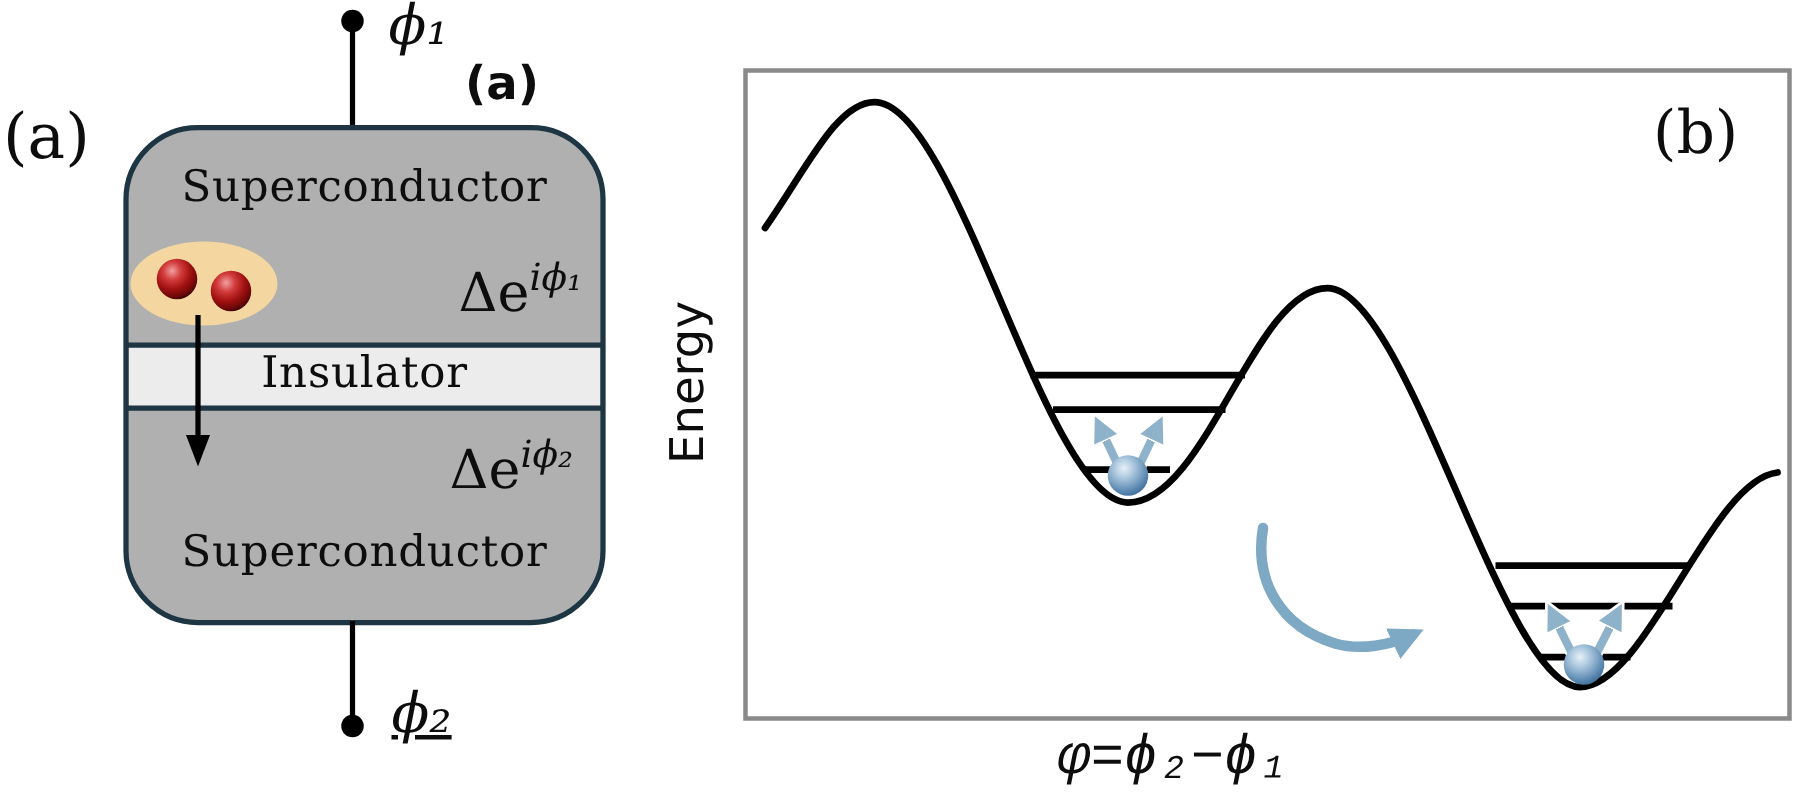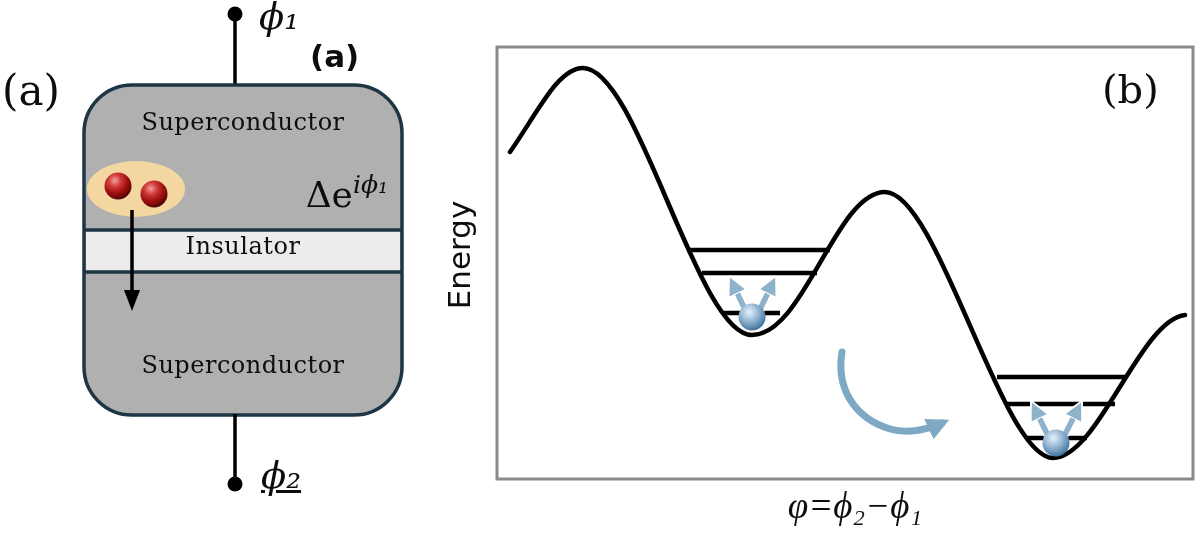--- a/index.html
+++ b/index.html
@@ -5,29 +5,29 @@
   html,body{margin:0;padding:0;background:#ffffff;}
   .figure{position:relative;width:1200px;height:535px;background:#ffffff;overflow:hidden;
           font-family:"DejaVu Serif","Liberation Serif",serif;color:#0d0d0d;}
   .abs{position:absolute;}
   svg{position:absolute;top:0;left:0;display:block;}
 
   .panel-label{font-size:42px;line-height:1;}
   .panel-label-b{font-size:40px;line-height:1;}
   .inner-label{font-family:"DejaVu Sans","Liberation Sans",sans-serif;font-weight:bold;font-size:31px;line-height:1;}
 
-  .layer-text{width:318px;left:84px;text-align:center;font-size:24px;line-height:1.1;letter-spacing:.5px;}
+  .layer-text{width:318px;left:84px;text-align:center;font-size:29px;line-height:1.1;letter-spacing:.5px;}
   .op-text{left:84px;text-align:right;font-size:36px;line-height:1;}
   .op-sup{font-size:25px;font-style:italic;vertical-align:14px;letter-spacing:0;}
   .terminal{font-size:37px;font-style:italic;line-height:1;}
 
   .energy-label{font-family:"DejaVu Sans","Liberation Sans",sans-serif;font-size:31px;line-height:1;
                 transform:translate(-50%,-50%) rotate(-90deg);white-space:nowrap;}
-  .x-label{font-family:Liberation Serif, serif;font-style:italic;
-           font-size:37px;line-height:1.2;text-align:center;}
+  .x-label{font-family:Liberation Mono, monospace;font-style:italic;
+           font-size:37px;line-height:1.2;}
 </style>
 </head>
 <body>
 
 <div class="figure">
 
   <svg width="440" height="535" viewBox="0 0 440 535">
     <defs>
       <radialGradient id="electronGrad" cx="38%" cy="30%" r="75%">
         <stop offset="0%" stop-color="#f2a0a0"></stop>
@@ -62,20 +62,21 @@
   <div class="abs inner-label" style="left:310px;top:41px;">(a)</div>
   <div class="abs terminal" style="left:259px;top:-2px;">ϕ₁</div>
   <div class="abs terminal" style="left:261px;top:457px;text-decoration:underline;">ϕ₂</div>
 
   <div class="abs layer-text" style="top:109px;">Superconductor</div>
 
   <div class="abs op-text" style="top:172px;width:304px;"><span>Δe</span><span class="op-sup">iϕ₁</span></div>
 
   <div class="abs layer-text" style="top:233px;">Insulator</div>
 
+  <div class="abs op-text" style="top:290px;width:298px;"><span>Δe</span><span class="op-sup">iϕ₂</span></div>
 
   <div class="abs layer-text" style="top:352px;">Superconductor</div>
 
   <svg style="left:440px;" width="760" height="535" viewBox="0 0 760 535">
     <defs>
       <radialGradient id="ballGrad" cx="40%" cy="32%" r="78%">
         <stop offset="0%" stop-color="#e8f1f8"></stop>
         <stop offset="25%" stop-color="#b7d0e4"></stop>
         <stop offset="55%" stop-color="#7fa5c6"></stop>
         <stop offset="80%" stop-color="#4f7ea8"></stop>

